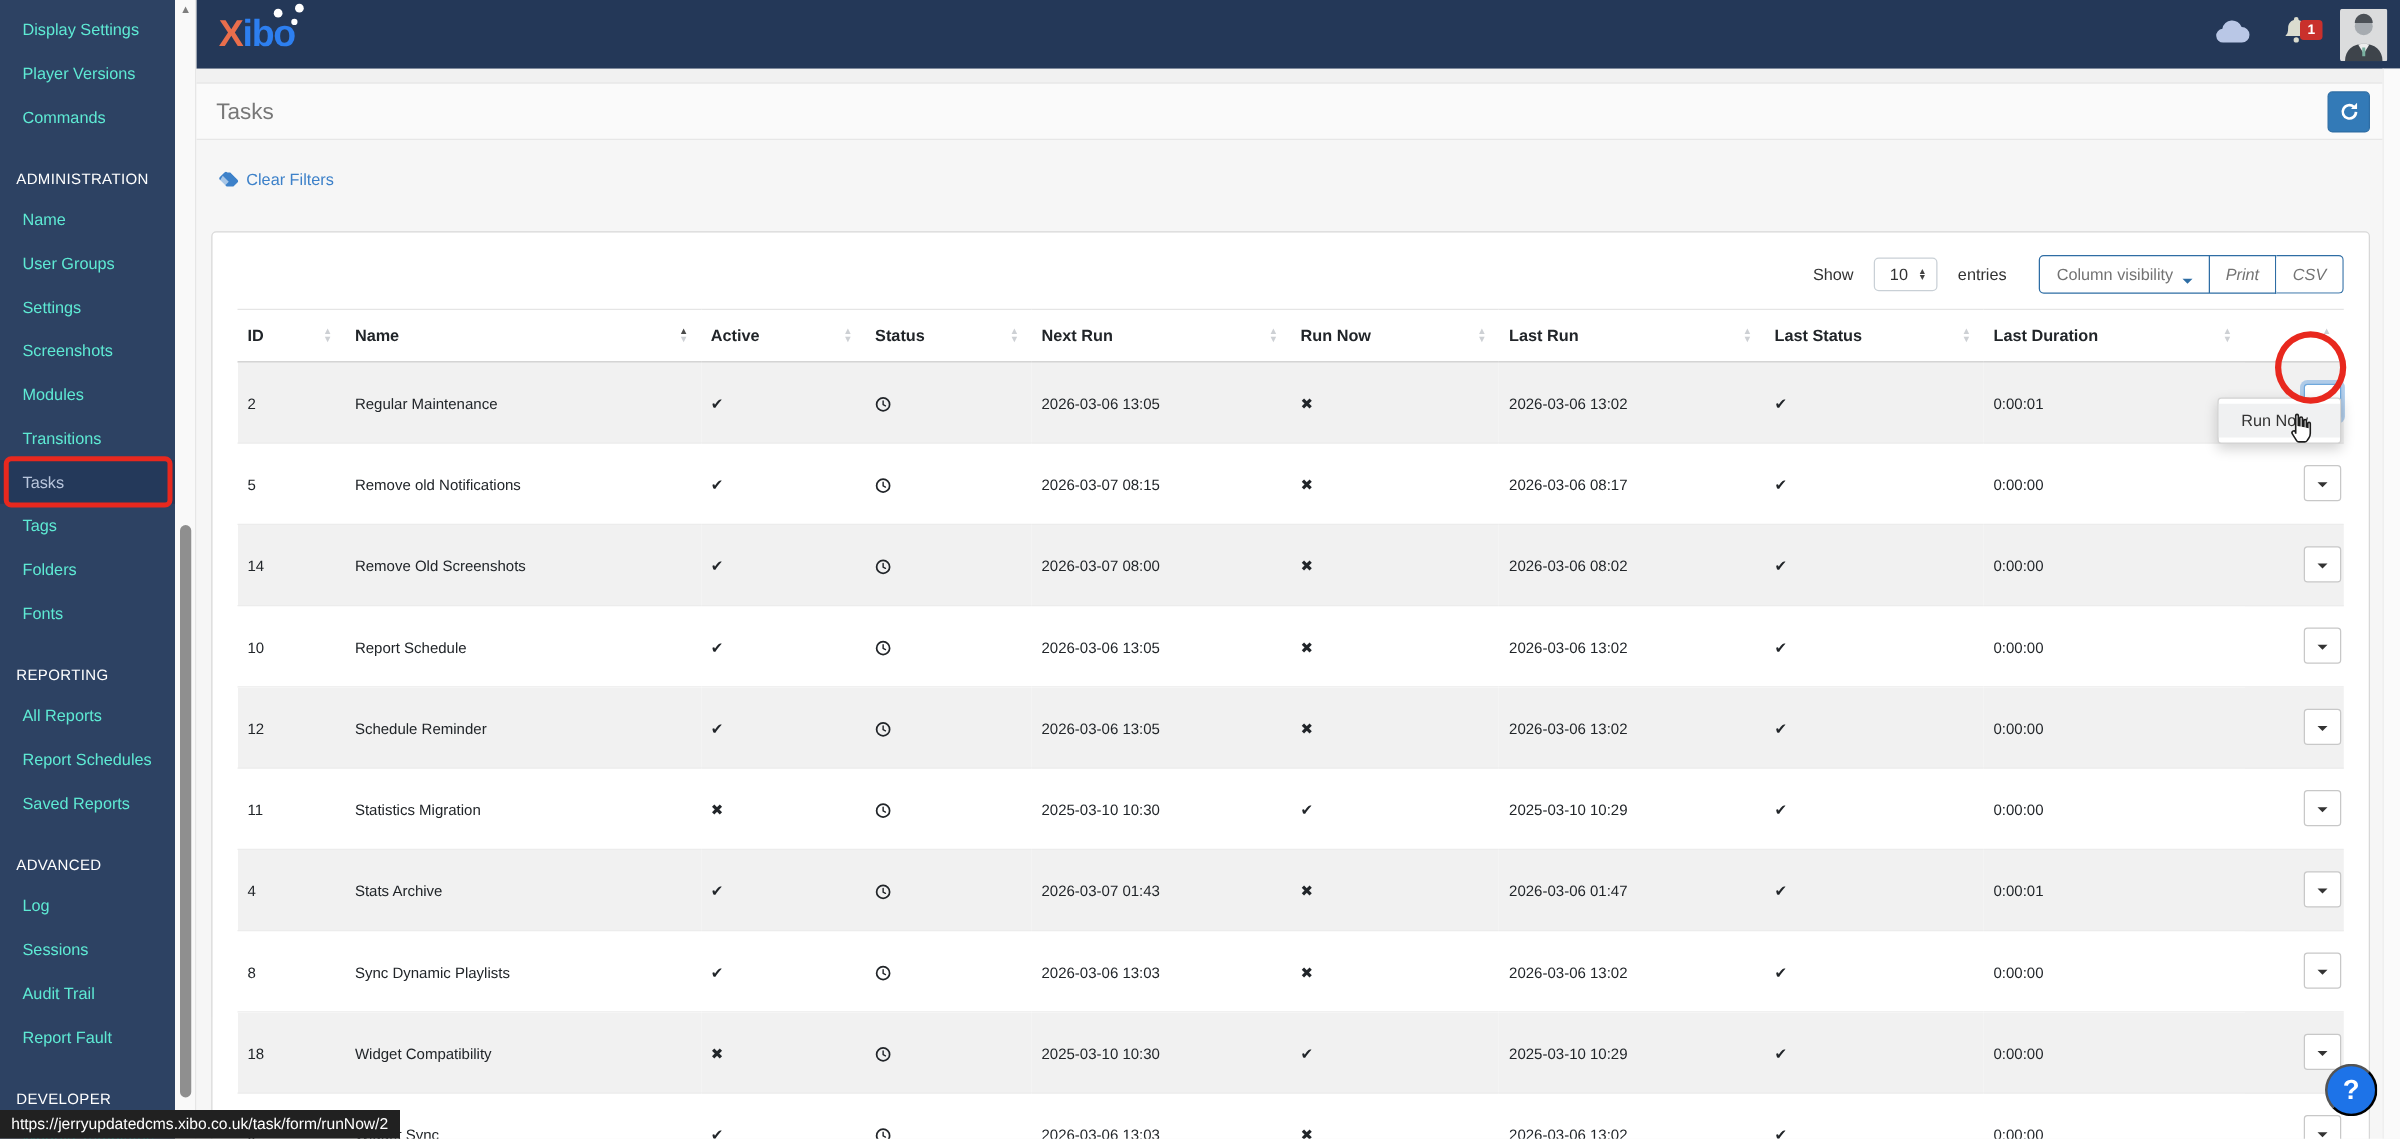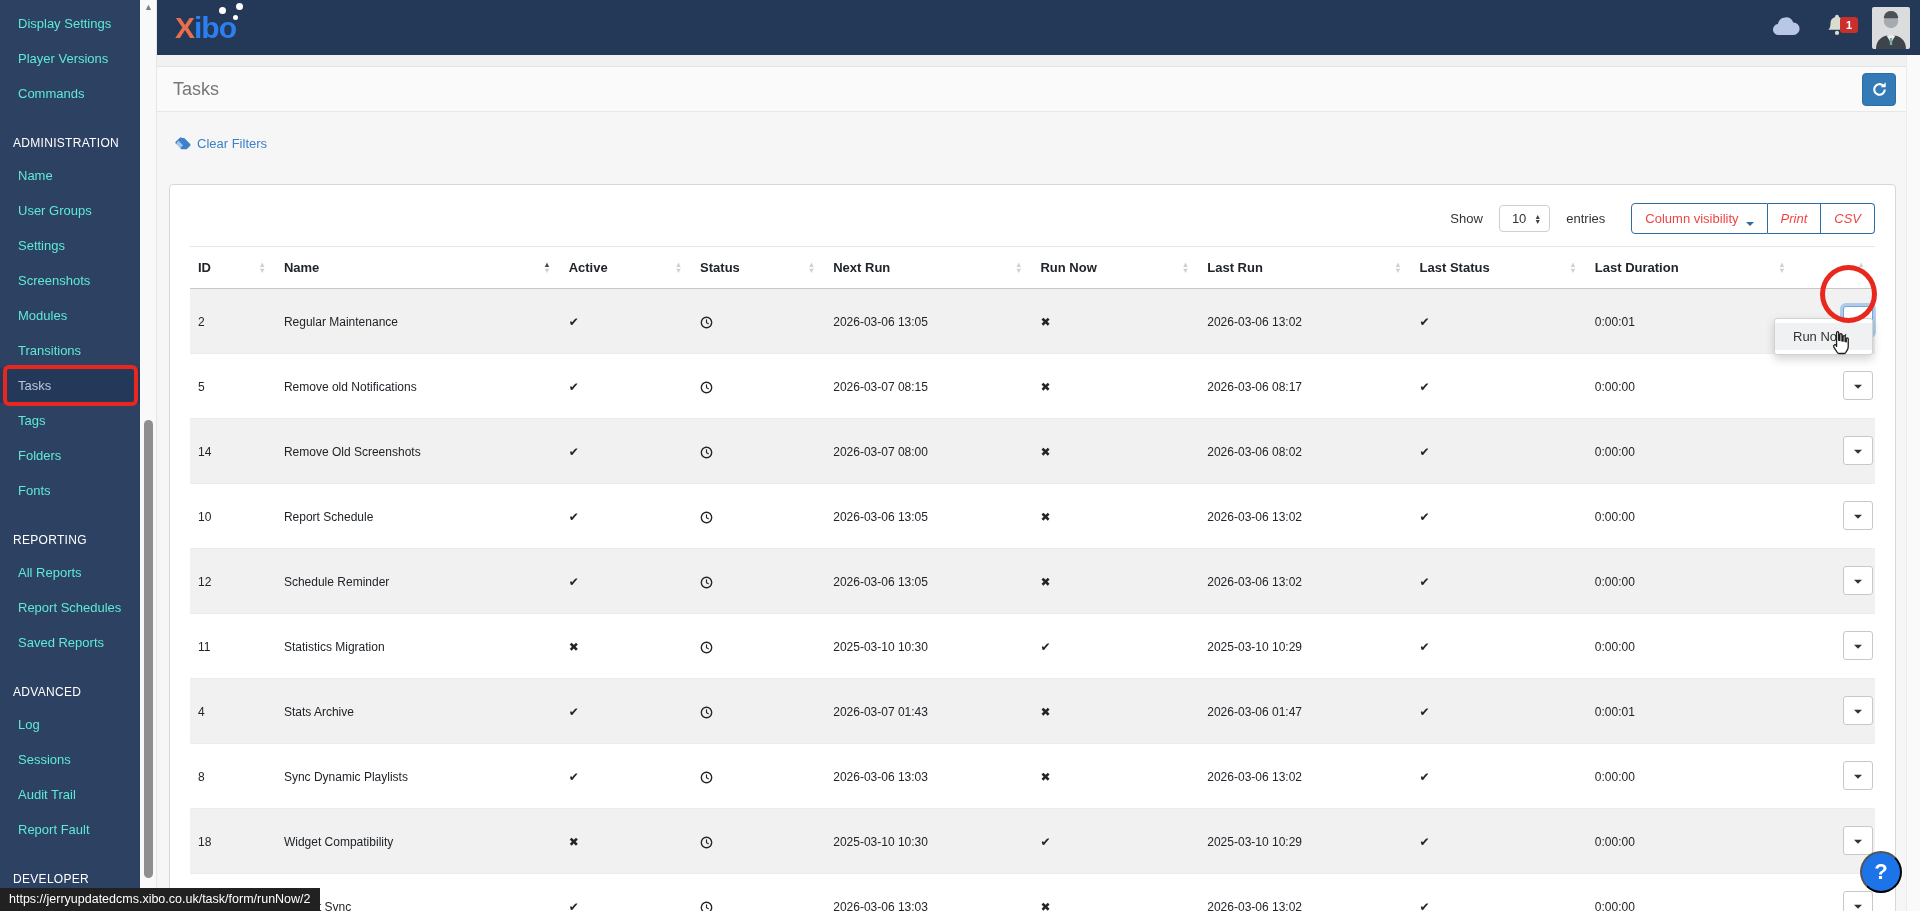--- a/index.html
+++ b/index.html
@@ -41,21 +41,21 @@
 
   .content { padding:24px 0 0 12px; }
   .clear-filters { display:inline-flex; align-items:center; gap:6px; color:#3d81c9; font-size:13px; margin-left:6px; cursor:pointer; text-decoration:none; }
 
   
   .card { margin:30px 24px 0 0; background:#fff; border:1px solid #d8d8d8; border-radius:4px; padding:12px 20px 16px; }
   .card-top { display:flex; justify-content:flex-end; align-items:center; gap:16px; margin:6px 0 12px; font-size:13px; color:#333; }
   .len-select { display:inline-flex; align-items:center; gap:8px; border:1px solid #c9d0d6; border-radius:4px; padding:5px 8px 5px 12px; background:#fff; cursor:pointer; }
   .spin { display:flex; flex-direction:column; font-size:7px; line-height:5px; color:#444; }
   .btn-group { display:flex; margin-left:10px; }
-  .btn-blue { background:#fff; border:1px solid #2e6da4; color:#ef4444; font-size:13px; padding:7px 13px; cursor:pointer; display:flex; align-items:flex-end; gap:7px; font-family:inherit; }
+  .btn-blue { background:#fff; border:1px solid #2e6da4; color:#737373; font-size:13px; padding:7px 13px; cursor:pointer; display:flex; align-items:flex-end; gap:7px; font-family:inherit; }
   .btn-blue:not(:first-child) { border-left:none;font-style:italic; }
   .btn-blue:first-child { border-radius:4px 0 0 4px; }
   .btn-blue:last-child { border-radius:0 4px 4px 0; }
   .caret-down { width:0; height:0; border-left:4px solid transparent; border-right:4px solid transparent; border-top:4px solid #2e6da4; }
 
   
   table { width:100%; border-collapse:collapse; table-layout:fixed; }
   thead th { text-align:left; font-size:13px; font-weight:bold; color:#212529; padding:13px 8px; border-top:1px solid #e5e5e5; border-bottom:1px solid #c6c6c6; position:relative; cursor:pointer; }
   .sort { position:absolute; right:10px; top:50%; transform:translateY(-50%); display:flex; flex-direction:column; }
   .sort i { font-style:normal; font-size:7.5px; line-height:6.5px; color:#cdd0d4; }

